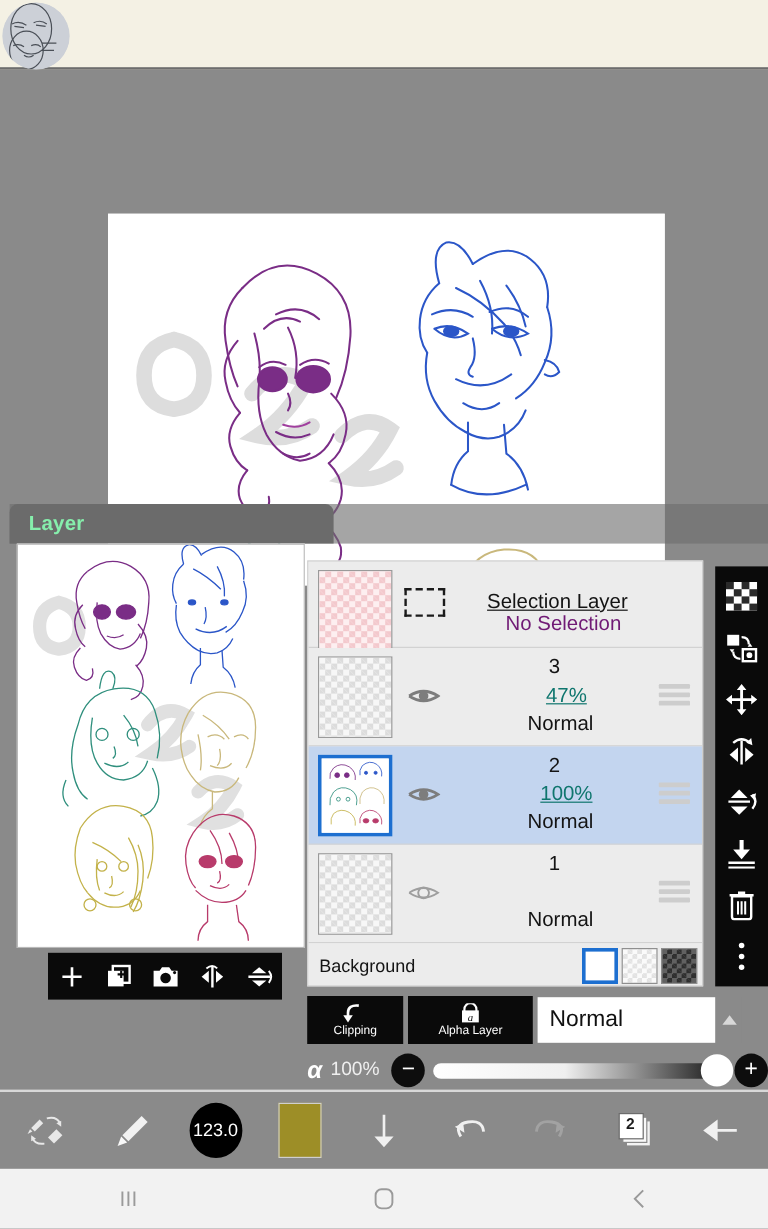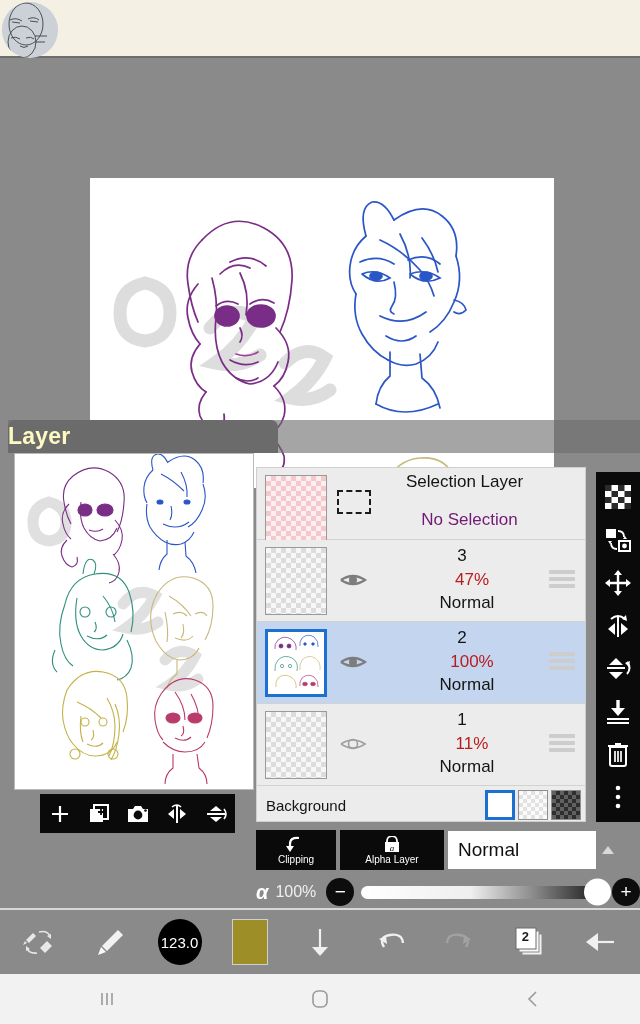--- a/index.html
+++ b/index.html
@@ -36,22 +36,22 @@
   }
   #canvas-sheet svg { display: block; }
 
   
   #layer-panel {
     position: absolute; left: 8px; top: 420px; width: 632px; height: 488px;
   }
   #layer-header {
     position: absolute; left: 0; top: 0; width: 270px; height: 33px;
     background: #6b6b6b; border-top-left-radius: 7px; border-top-right-radius: 7px;
-    color: #fef9c3; font-size: 23px; font-weight: bold;
-    line-height: 33px; padding-left: 0;
+    color: #86efac; font-size: 17px; font-weight: bold;
+    line-height: 33px; padding-left: 16px;
     letter-spacing: .2px;
   }
   #header-strip {
     position: absolute; left: 0; top: 0; width: 632px; height: 33px;
     background: rgba(110,110,110,0.62);
   }
   #preview-box {
     position: absolute; left: 6px; top: 33px; width: 240px; height: 337px;
     background: #ffffff; border: 1px solid #b9b9b9;
     overflow: hidden;
@@ -98,37 +98,37 @@
   .eye-cell {
     position: absolute; left: 80px; top: 28px; width: 32px; height: 24px;
     display: flex; align-items: center; justify-content: center;
   }
   .layer-name {
     position: absolute; left: 100px; top: 6px; width: 210px;
     font-size: 17px; color: #141414; text-align: center;
   }
   .layer-opacity {
     position: absolute; left: 120px; top: 30px; width: 190px;
-    font-size: 17px; color: #b91c1c; text-align: center;
+    font-size: 17px; color: #0f766e; text-align: center; text-decoration: underline;
   }
   .layer-blend {
     position: absolute; left: 110px; top: 53px; width: 200px;
     font-size: 17px; color: #141414; text-align: center;
   }
   .drag-handle {
     position: absolute; right: 10px; top: 30px; width: 26px; height: 18px;
     display: flex; flex-direction: column; justify-content: space-between;
   }
   .drag-handle i { display: block; height: 4px; background: #cdcdcd; border-radius: 1px; }
 
   
   #selection-row { height: 72px; }
   #selection-row .sel-title {
-    position: absolute; left: 100px; top: 4px; width: 215px;
-    text-align: center; font-size: 17px; color: #141414;
+    position: absolute; left: 100px; top: 24px; width: 215px;
+    text-align: center; font-size: 17px; color: #141414; text-decoration: underline;
   }
   #selection-row .sel-state {
     position: absolute; left: 110px; top: 42px; width: 205px;
     text-align: center; font-size: 17px; color: #701a75;
   }
   #selection-row .sel-marquee {
     position: absolute; left: 80px; top: 22px; width: 34px; height: 24px;
     border: 2px dashed #1b1b1b;
   }
 
@@ -542,21 +542,20 @@
       <div class="layer-thumb">
           <div class="checker-gray"></div>
         </div>
       <div class="eye-cell">
         <svg width="28" height="18" viewBox="0 0 28 18">
           <path d="M2 9 q12 -8 24 0 q-12 8 -24 0" fill="none" stroke="#9e9e9e" stroke-width="1.6"></path>
           <circle cx="14" cy="9" r="4.5" fill="none" stroke="#9e9e9e" stroke-width="1.6"></circle>
         </svg>
       </div>
       <div class="layer-name">1</div>
-      <div class="layer-opacity">11%</div>
       <div class="layer-blend">Normal</div>
       <div class="drag-handle">
           <i></i>
           <i></i>
           <i></i>
         </div>
     </div>
 
     <div id="background-row">
       <span class="bg-label">Background</span>

